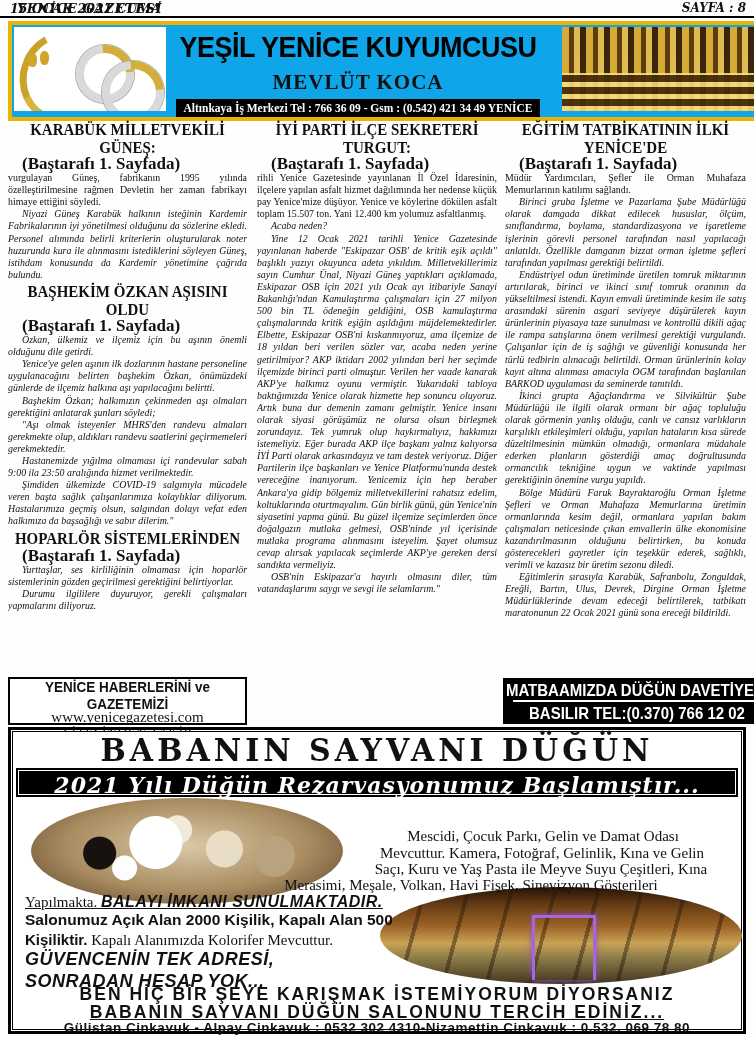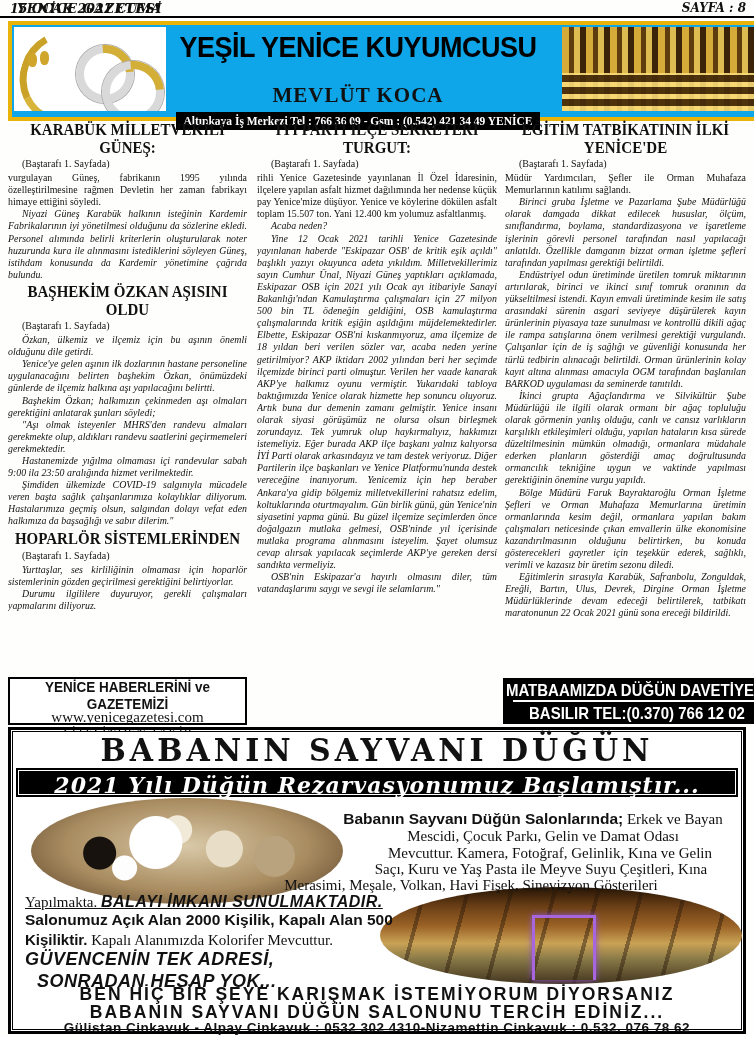--- a/index.html
+++ b/index.html
@@ -18,36 +18,36 @@
         border-left:7px solid #c9a227;border-bottom:7px solid #d8b53a;border-radius:50%;transform:rotate(18deg);}
   .ear1,.ear2{position:absolute;width:9px;height:14px;background:#cfa52c;border-radius:45%;}
   .ear1{left:14px;top:26px;} .ear2{left:26px;top:24px;}
   .ring{position:absolute;border-radius:50%;border:8px solid #d9d9d9;box-shadow:0 0 0 1px #aaa;}
   .ring1{left:62px;top:18px;width:42px;height:42px;}
   .ring2{left:88px;top:34px;width:46px;height:46px;}
   .ring .gold{position:absolute;left:-8px;top:-8px;right:-8px;bottom:-8px;border-radius:50%;
         border:8px solid transparent;border-top:8px solid #d4af37;transform:rotate(40deg);}
   .jad-center{position:absolute;left:158px;top:0;width:376px;height:88px;text-align:center;}
   .jad-title{margin-top:7px;font:bold 27px "Liberation Sans",sans-serif;letter-spacing:-.5px;transform:scaleY(1.12);color:#000;}
-  .jad-name{margin-top:20px;font:bold 21px "Liberation Serif",serif;letter-spacing:1px;}
+  .jad-name{margin-top:7px;font:bold 21px "Liberation Serif",serif;letter-spacing:1px;}
   .jad-bar{display:inline-block;margin-top:4px;background:#000;color:#fff;
            font:bold 11.5px "Liberation Serif",serif;padding:3px 7px;}
   .jad-right{position:absolute;right:2px;top:2px;width:196px;height:84px;overflow:hidden;
       background:
         repeating-linear-gradient(90deg, rgba(222,178,60,.95) 0 7px, rgba(96,62,14,.95) 7px 12px, rgba(240,205,90,.9) 12px 18px, rgba(60,36,8,.95) 18px 24px),
         linear-gradient(180deg,#2a1a06,#503008);}
   .jad-right::after{content:"";position:absolute;left:0;right:0;bottom:0;height:38px;
       background:repeating-linear-gradient(0deg, rgba(250,220,120,.9) 0 5px, rgba(70,44,10,.95) 5px 12px);}
   
   .col{position:absolute;top:119px;overflow:hidden;font-size:9.9px;line-height:12.1px;}
   .col1{left:8px;width:239px;height:556px;}
   .col2{left:257px;width:240px;height:607px;}
   .col3{left:505px;width:241px;height:557px;}
   .blk-headline{font:bold 15px "Liberation Serif",serif;text-align:center;margin:3px 0 2px;transform:scaleY(1.08);}
-  .blk-byline{font-weight:normal;font-size:10px;padding-left:14px;margin:0 0 2px;}
+  .blk-byline{font-weight:bold;font-size:17px;padding-left:14px;margin:0 0 2px;}
   .blk-para{text-align:justify;text-indent:14px;margin:0;font-style:italic;}
   .blk-paraflush{text-align:justify;margin:0;}
   
   .webbox{position:absolute;left:8px;top:677px;width:235px;height:44px;border:2px solid #000;background:#fff;text-align:center;}
   .webbox .w1{font:bold 13.5px "Liberation Sans",sans-serif;transform:scaleY(1.15);margin-top:1px;}
   .webbox .w2{font:15px "Liberation Serif",serif;margin-top:-1px;}
   .webbox .w3{font:13.5px "Liberation Serif",serif;margin-top:-2px;letter-spacing:.5px;}
   .matbox{position:absolute;left:503px;top:678px;width:268px;height:46px;background:#000;color:#fff;text-align:center;}
   .matbox .m1{font:bold 15px "Liberation Sans",sans-serif;transform:scaleY(1.1);padding-top:3px;}
   .matbox .mdiv{height:2px;background:#fff;margin:2px 10px;}
@@ -74,32 +74,32 @@
   .ell-hall{left:367px;top:155px;width:362px;height:97px;overflow:hidden;
       background:
         repeating-linear-gradient(105deg, rgba(40,24,10,.45) 0 4px, rgba(0,0,0,0) 4px 42px),
         linear-gradient(180deg,#241405 0%,#6b3f16 20%,#9a6226 40%,#c9a255 58%,#8a7a48 74%,#42351f 100%);}
   .hall-arch{position:absolute;left:152px;top:28px;width:58px;height:62px;
       border:3px solid #a766dd;border-bottom:none;box-shadow:0 0 6px #8a4ecc;}
   .adl{position:absolute;font:15px "Liberation Serif",serif;text-align:center;white-space:nowrap;}
   .adl .lead{font:bold 15.5px "Liberation Sans",sans-serif;}
   .l1{top:78px;left:310px;width:420px;}
   .l2{top:96px;left:330px;width:400px;}
-  .l3{top:113px;left:332px;width:410px;}
+  .l3{top:113px;left:324px;width:410px;}
   .l4{top:129px;left:318px;width:420px;}
   .l5{top:145px;left:175px;width:566px;}
   .l6{top:161px;left:12px;text-align:left;font:15px "Liberation Serif",serif;text-decoration:underline;}
   .l6 b{font:italic bold 16px "Liberation Sans",sans-serif;letter-spacing:.5px;}
   .l7{top:179px;left:12px;text-align:left;font:bold 15.5px "Liberation Sans",sans-serif;}
   .l8{top:199px;left:12px;text-align:left;}
   .l8 .lead2{font:bold 15px "Liberation Sans",sans-serif;margin-top:28px;}
   .l9{top:217px;left:12px;text-align:right;font:italic bold 18px "Liberation Sans",sans-serif;letter-spacing:.5px;}
-  .l10{top:239px;left:24px;text-align:right;font:italic bold 18px "Liberation Sans",sans-serif;letter-spacing:.5px;}
+  .l10{top:239px;left:12px;text-align:right;font:italic bold 18px "Liberation Sans",sans-serif;letter-spacing:.5px;}
   .big1{top:252px;left:0;width:100%;font:bold 17.5px "Liberation Sans",sans-serif;letter-spacing:2px;}
-  .big2{top:270px;left:0;width:100%;font:bold 17.5px "Liberation Sans",sans-serif;letter-spacing:2px;}
+  .big2{top:270px;left:0;width:100%;font:bold 17.5px "Liberation Sans",sans-serif;letter-spacing:2px;text-decoration:underline;}
   .contact{top:288px;left:0;width:100%;font:bold 13.5px "Liberation Sans",sans-serif;letter-spacing:.5px;}
 </style>
 </head>
 <body>
 
 <div class="page">
 
   <div class="masthead">
     <div class="mh-date">15 OCAK 2021 CUMA</div>
     <div class="mh-title">YENİCE GAZETESİ</div>
@@ -181,37 +181,34 @@
       <div class="wad-head">BABANIN SAYVANI DÜĞÜN SALONU</div>
       <div class="wad-ribbon">
         <span>2021 Yılı Düğün Rezarvasyonumuz Başlamıştır...</span>
       </div>
 
       <div class="ell ell-wed"></div>
       <div class="ell ell-hall">
         <div class="hall-arch"></div>
       </div>
 
-      <div class="adl l1">
-        <span class="lead">Babanın Sayvanı Düğün Salonlarında;</span><span> Erkek ve Bayan</span>
-      </div>
       <div class="adl l2">Mescidi, Çocuk Parkı, Gelin ve Damat Odası</div>
       <div class="adl l3">Mevcuttur. Kamera, Fotoğraf, Gelinlik, Kına ve Gelin</div>
       <div class="adl l4">Saçı, Kuru ve Yaş Pasta ile Meyve Suyu Çeşitleri, Kına</div>
       <div class="adl l5">Merasimi, Meşale, Volkan, Havi Fişek, Sinevizyon Gösterileri</div>
 
       <div class="adl l6">
         <span>Yapılmakta. </span><b>BALAYI İMKANI SUNULMAKTADIR.</b>
       </div>
       <div class="adl l7">Salonumuz Açık Alan 2000 Kişilik, Kapalı Alan 500</div>
       <div class="adl l8">
         <span class="lead2">Kişiliktir.</span><span> Kapalı Alanımızda Kolorifer Mevcuttur.</span>
       </div>
       <div class="adl l9">GÜVENCENİN TEK ADRESİ,</div>
       <div class="adl l10">SONRADAN HESAP YOK...</div>
 
       <div class="adl big1">BEN HİÇ BİR ŞEYE KARIŞMAK İSTEMİYORUM DİYORSANIZ</div>
       <div class="adl big2">BABANIN SAYVANI DÜĞÜN SALONUNU TERCİH EDİNİZ...</div>
-      <div class="adl contact">Gülistan Cinkavuk - Alpay Cinkavuk : 0532 302 4310-Nizamettin Cinkavuk : 0.532. 076 78 62</div>
+      <div class="adl contact">Gülistan Cinkavuk - Alpay Cinkavuk : 0532 302 4310-Nizamettin Cinkavuk : 0.532. 069 78 80</div>
     </div>
   </div>
 
 </div>
 
 </body></html>

